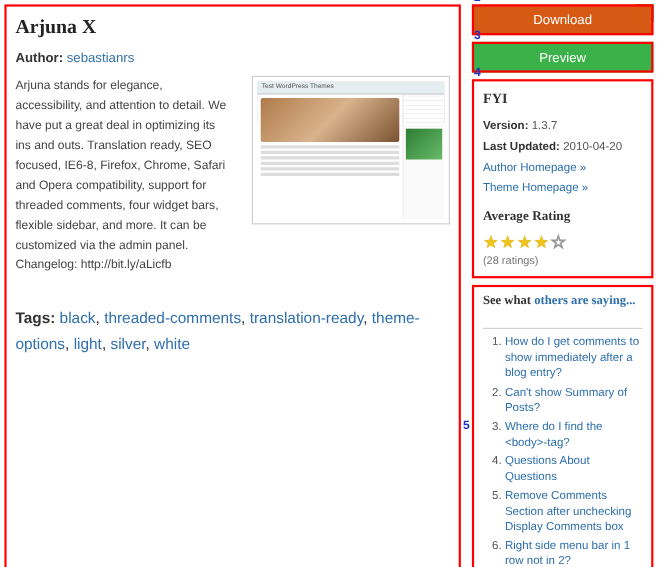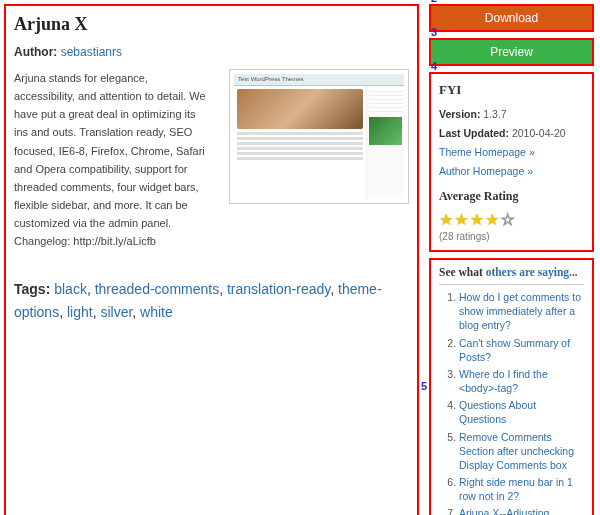--- a/index.html
+++ b/index.html
@@ -40,21 +40,21 @@
   .fyi .row b { color: #333; }
   .fyi .link-row { margin-bottom: 7px; }
   .avg { margin-top: 12px; }
   .avg b { font-family: Georgia, serif; font-size: 12px; color: #333; }
   .stars { margin-top: 6px; font-size: 16px; letter-spacing: 1px; }
   .star { color: #f0c419; text-shadow: 0 0 1px #b8941f; }
   .star.off { color: #fff; text-shadow: 0 0 1px #999; -webkit-text-stroke: 1px #999; }
   .ratings-count { color: #777; font-size: 10px; margin-top: 2px; }
   .forum { border: 2px solid #ff0000; padding: 6px 8px; font-size: 10.5px; position: relative; }
   .forum .num { position: absolute; top: 120px; left: -10px; color: #2030c0; font-size: 11px; font-weight: bold; }
-  .forum h4 { font-family: Georgia, serif; font-size: 11.5px; font-weight: bold; color: #333; border-bottom: 1px solid #ccc; padding-bottom: 6px; margin-bottom: 5px; }
+  .forum h4 { font-family: Georgia, serif; font-size: 11.5px; font-weight: bold; color: #333; border-bottom: 1px solid #ccc; padding-bottom: 19px; margin-bottom: 5px; }
   .forum ol { list-style: decimal; padding-left: 20px; color: #2f6fab; }
   .forum ol li { margin-bottom: 3px; line-height: 1.35; }
   .forum ol li::marker { color: #555; }
 </style>
 </head>
 <body>
 
 <div class="wrap">
   <div class="left">
     <h1 class="title">Arjuna X</h1>
@@ -113,22 +113,22 @@
     <a class="btn btn-preview">
       <span class="num">3</span>
       <span>Preview</span>
     </a>
 
     <div class="fyi">
       <span class="num">4</span>
       <h3>FYI</h3>
       <div class="row"><b>Version:</b> <span>1.3.7</span></div>
       <div class="row"><b>Last Updated:</b> <span>2010-04-20</span></div>
+      <div class="link-row"><a href="#">Author Homepage »</a></div>
       <div class="link-row"><a href="#">Theme Homepage »</a></div>
-      <div class="link-row"><a href="#">Author Homepage »</a></div>
       <div class="avg">
         <b>Average Rating</b>
         <div class="stars">
           <span class="star">★</span><span class="star">★</span><span class="star">★</span><span class="star">★</span><span class="star off">☆</span>
         </div>
         <div class="ratings-count">(28 ratings)</div>
       </div>
     </div>
 
     <div class="forum">

